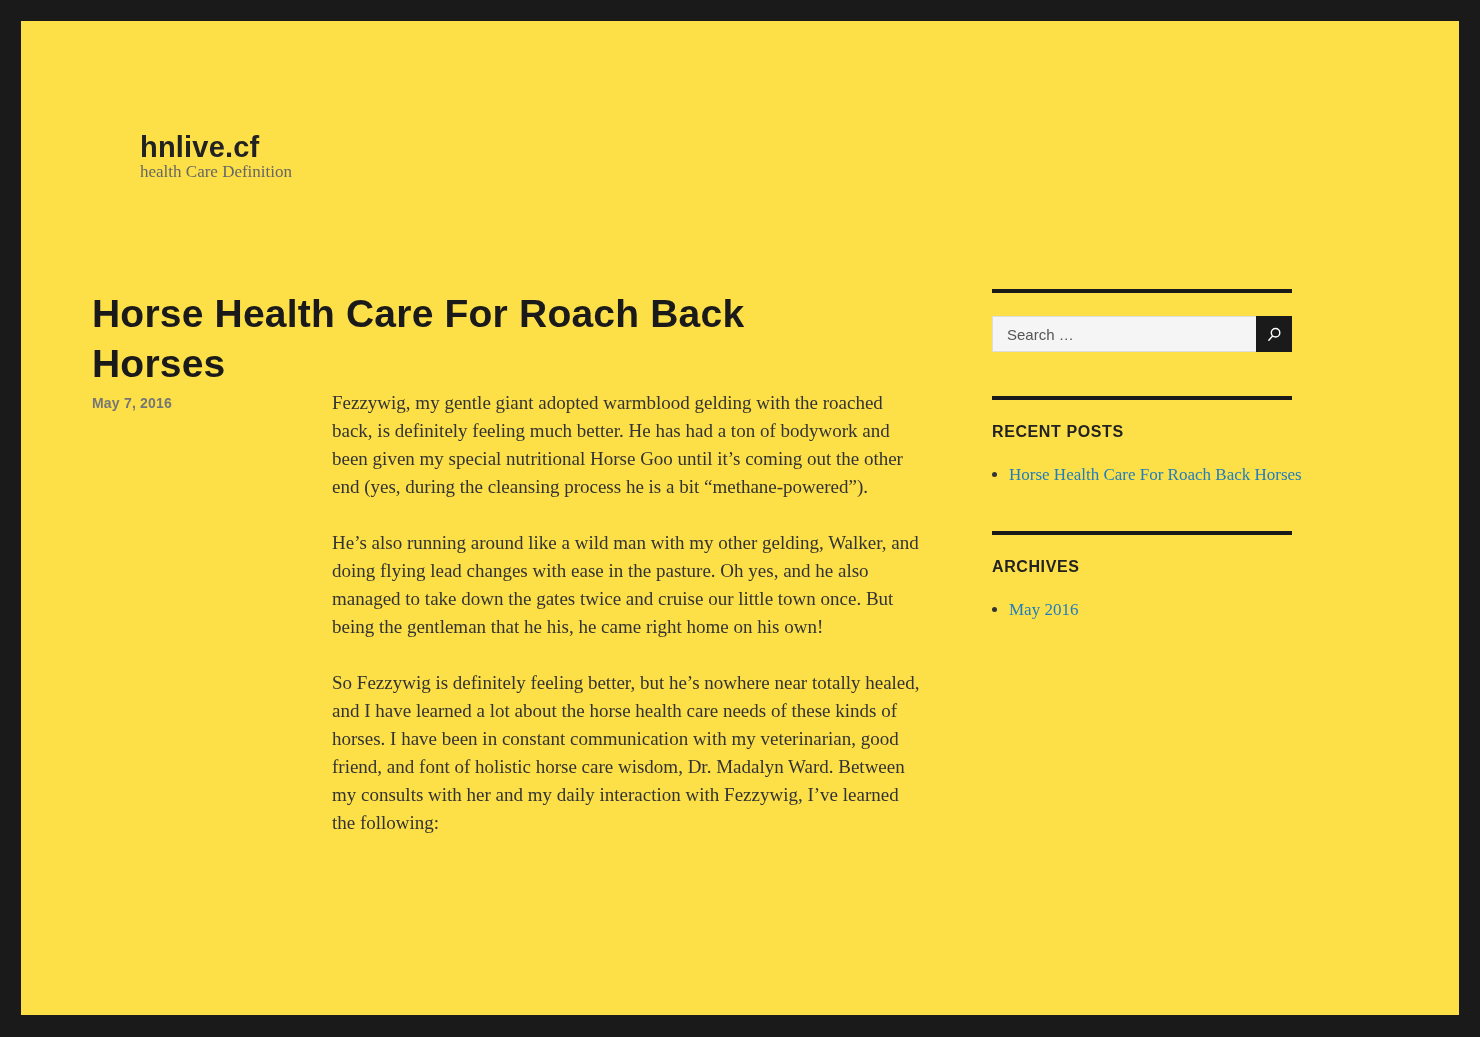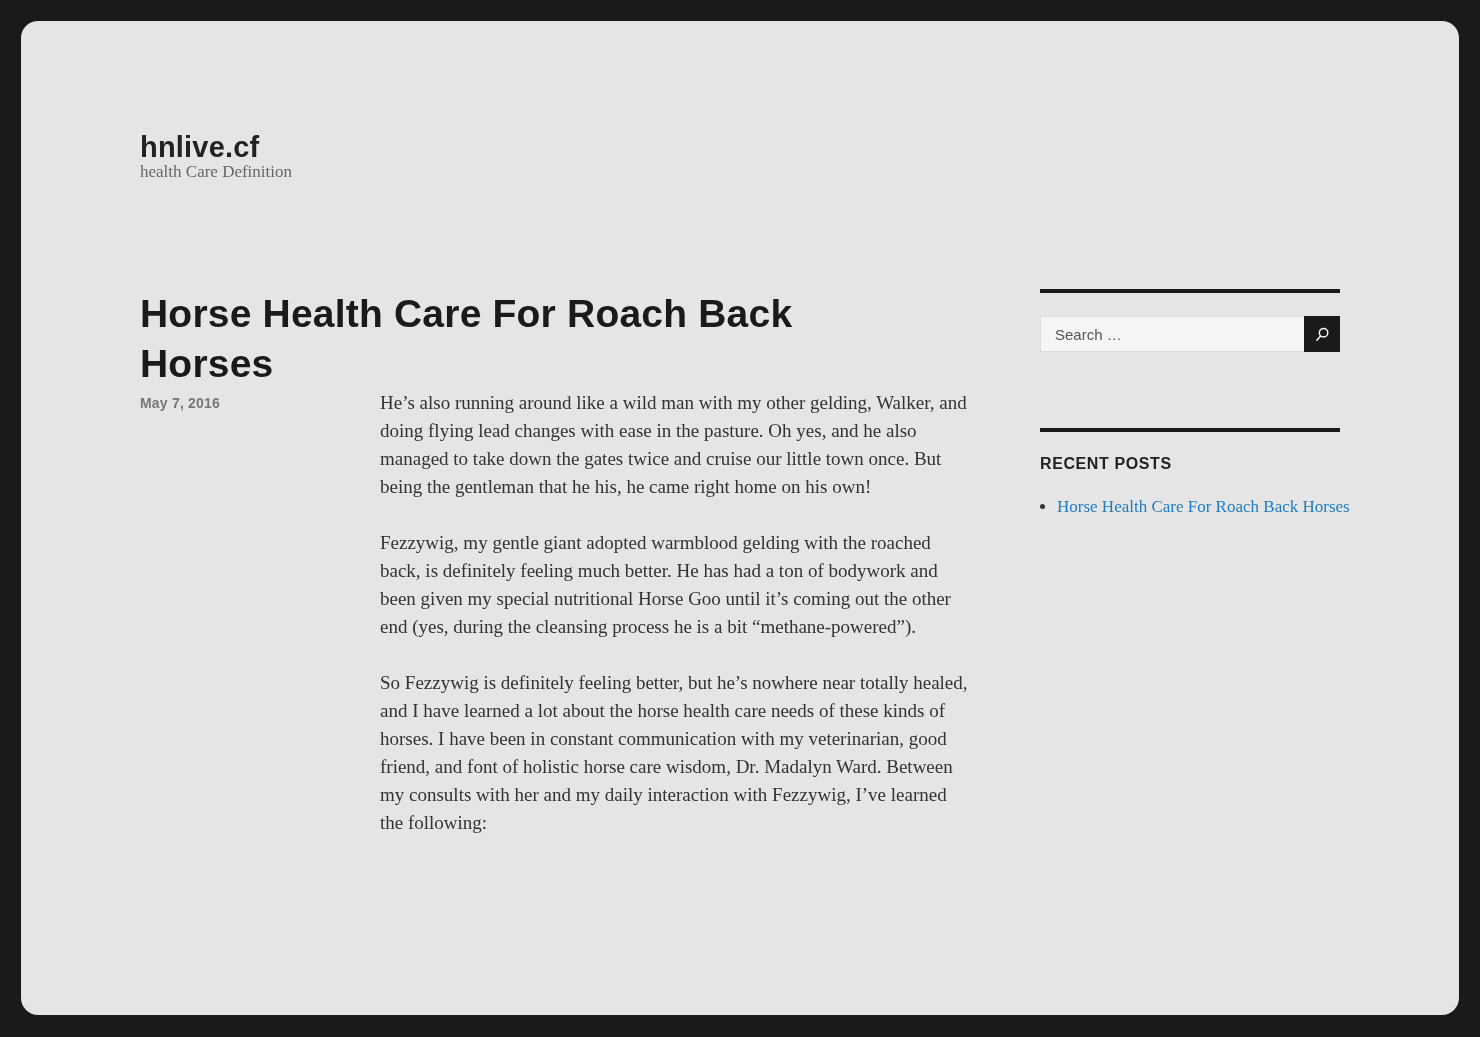--- a/index.html
+++ b/index.html
@@ -4,25 +4,24 @@
 <title>hnlive.cf</title>
 <style>
   * { box-sizing: border-box; }
   html, body {
     margin: 0;
     padding: 0;
     background: #1a1a1a;
     font-family: "Liberation Sans", sans-serif;
   }
   .page {
-    background: #e5e5e5;
+    background: #fde047;
     margin: 21px;
     height: 994px;
     overflow: hidden;
-    border-radius: 17px;
   }
   
   .site-header {
     padding: 112px 0 0 119px;
   }
   .site-title {
     font-size: 29px;
     font-weight: bold;
     color: #222222;
     letter-spacing: 0.2px;
@@ -31,21 +30,21 @@
     cursor: pointer;
   }
   .site-tagline {
     font-family: "Liberation Serif", serif;
     font-size: 17px;
     color: #666666;
   }
   
   .main-wrap {
     display: flex;
-    padding-left: 119px;
+    padding-left: 71px;
     margin-top: 107px;
     align-items: flex-start;
   }
   .article-col { width: 833px; flex: 0 0 833px; }
   .sidebar-col { width: 300px; flex: 0 0 300px; margin-left: 67px; }
   
   .entry-title {
     font-size: 39px;
     font-weight: bold;
     color: #1a1a1a;
@@ -75,21 +74,21 @@
     font-family: "Liberation Serif", serif;
     font-size: 19px;
     line-height: 28px;
     color: #333333;
   }
   .entry-content p { margin: 0 0 28px 0; }
   
   .widget {
     border-top: 4px solid #1a1a1a;
     padding-top: 23px;
-    margin-bottom: 76px;
+    margin-bottom: 44px;
   }
   .search-form {
     display: flex;
     align-items: stretch;
   }
   .search-input {
     flex: 1 1 auto;
     min-width: 0;
     background: #f5f5f5;
     border: 1px solid #dddddd;
@@ -152,22 +151,22 @@
   <div class="main-wrap">
 
     <main class="article-col">
       <h2 class="entry-title">Horse Health Care For Roach Back Horses</h2>
 
       <div class="entry-body">
         <div class="entry-meta">
           <span class="entry-date">May 7, 2016</span>
         </div>
         <div class="entry-content">
+          <p>Fezzywig, my gentle giant adopted warmblood gelding with the roached back, is definitely feeling much better. He has had a ton of bodywork and been given my special nutritional Horse Goo until it’s coming out the other end (yes, during the cleansing process he is a bit “methane-powered”).</p>
           <p>He’s also running around like a wild man with my other gelding, Walker, and doing flying lead changes with ease in the pasture. Oh yes, and he also managed to take down the gates twice and cruise our little town once. But being the gentleman that he his, he came right home on his own!</p>
-          <p>Fezzywig, my gentle giant adopted warmblood gelding with the roached back, is definitely feeling much better. He has had a ton of bodywork and been given my special nutritional Horse Goo until it’s coming out the other end (yes, during the cleansing process he is a bit “methane-powered”).</p>
           <p>So Fezzywig is definitely feeling better, but he’s nowhere near totally healed, and I have learned a lot about the horse health care needs of these kinds of horses. I have been in constant communication with my veterinarian, good friend, and font of holistic horse care wisdom, Dr. Madalyn Ward. Between my consults with her and my daily interaction with Fezzywig, I’ve learned the following:</p>
         </div>
       </div>
     </main>
 
     <aside class="sidebar-col">
 
       <section class="widget">
         <form class="search-form">
           <input class="search-input" type="text" placeholder="Search …" style="">
@@ -184,19 +183,27 @@
 
       <section class="widget">
         <h3 class="widget-title">RECENT POSTS</h3>
         <ul>
           <li>
             <a>Horse Health Care For Roach Back Horses</a>
           </li>
         </ul>
       </section>
 
+      <section class="widget">
+        <h3 class="widget-title">ARCHIVES</h3>
+        <ul>
+          <li>
+            <a>May 2016</a>
+          </li>
+        </ul>
+      </section>
 
 
     </aside>
 
   </div>
 
 </div>
 
 </body></html>

